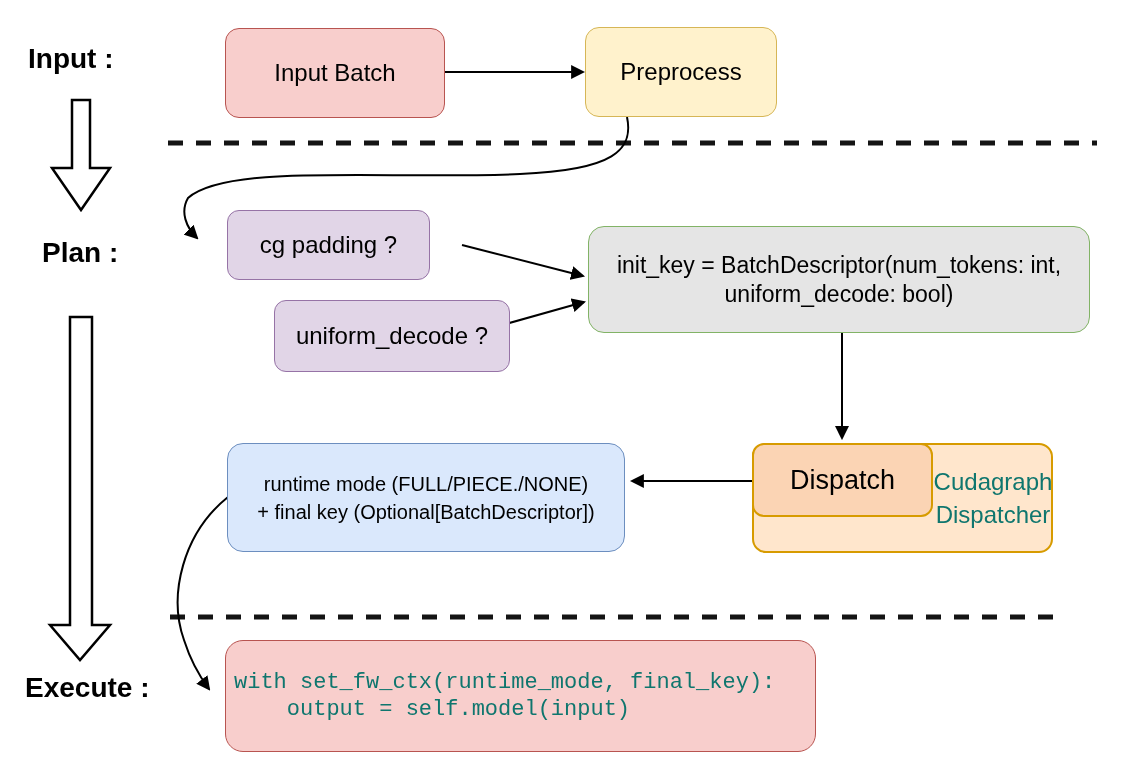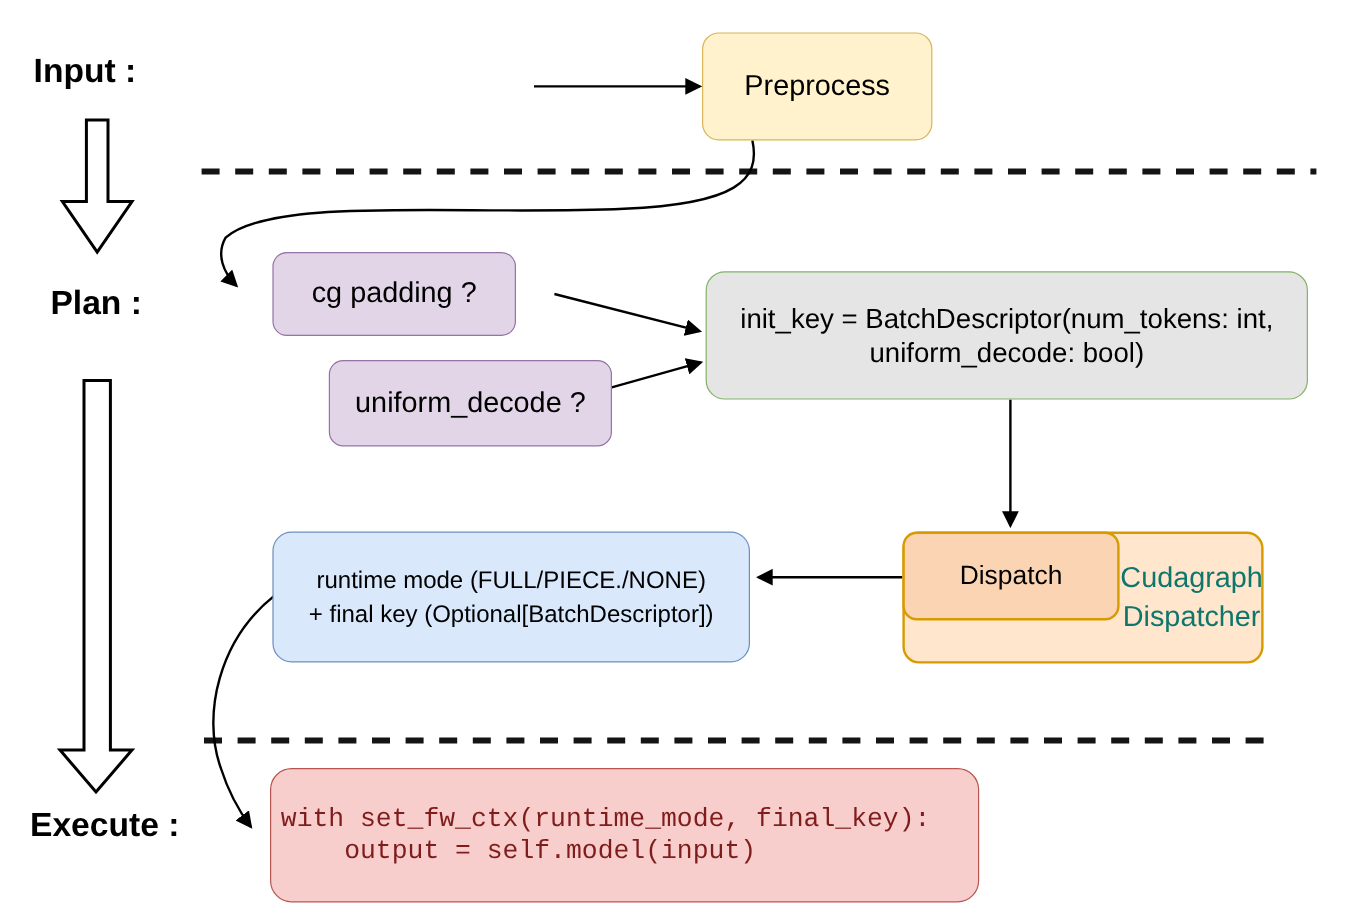--- a/index.html
+++ b/index.html
@@ -13,26 +13,26 @@
   .pink{background:#f8cecc;border:1.6px solid #b85450;border-radius:14px;}
   .yellow{background:#fff2cc;border:1.6px solid #d6b656;border-radius:14px;}
   .purple{background:#e1d5e7;border:1.6px solid #9673a6;border-radius:12px;}
   .green{background:#e5e5e5;border:1.6px solid #82b366;border-radius:16px;}
   .blue{background:#dae8fc;border:1.6px solid #6c8ebf;border-radius:16px;}
   .orange-outer{background:#ffe6cc;border:2px solid #d79b00;border-radius:14px;}
   .orange-inner{background:#fbd4b4;border:2px solid #d79b00;border-radius:12px;}
   .node-font{font-size:24px;}
   .green-font{font-size:23px;line-height:29px;padding:0 8px;}
   .blue-font{font-size:20px;line-height:28px;flex-direction:column;}
-  .dispatch-font{font-size:22px;}
+  .dispatch-font{font-size:27px;}
   .dispatcher-label{position:absolute;font-size:24px;line-height:33px;color:#0f766e;text-align:center;}
   .code-box{background:#f8cecc;border:1.6px solid #b85450;border-radius:18px;
             flex-direction:column;align-items:flex-start;justify-content:center;padding-left:8px;}
   .code-line{font-family:"Liberation Mono",monospace;font-size:22px;line-height:27px;
-             color:#7f1d1d;white-space:pre;}
+             color:#0f766e;white-space:pre;}
   svg .conn{stroke:#000;stroke-width:2;fill:none;}
   svg .dash{stroke:#141414;stroke-width:5;fill:none;stroke-dasharray:15 13;}
   svg .hollow{fill:#ffffff;stroke:#000;stroke-width:2.5;stroke-linejoin:miter;}
 </style>
 </head>
 <body>
 
 <div class="diagram">
 
   <svg class="layer" viewBox="0 0 1142 770" xmlns="http://www.w3.org/2000/svg">
@@ -54,20 +54,23 @@
     <path class="conn" marker-end="url(#ah)" d="M463 336 L584 302"></path>
     <path class="conn" marker-end="url(#ah)" d="M842 333 V438"></path>
     <path class="conn" marker-end="url(#ah)" d="M752 481 H632"></path>
     <path class="conn" marker-end="url(#ah)" d="M228 497 C183 533 168 595 184 640 C191 662 200 677 209 689"></path>
   </svg>
 
   <div class="stage-label" style="left:28px;top:42px;">Input :</div>
   <div class="stage-label" style="left:42px;top:236px;">Plan :</div>
   <div class="stage-label" style="left:25px;top:671px;">Execute :</div>
 
+  <div class="box pink node-font" style="left:225px;top:28px;width:220px;height:90px;">
+    <span class="lbl">Input Batch</span>
+  </div>
 
   <div class="box yellow node-font" style="left:585px;top:27px;width:192px;height:90px;">
     <span class="lbl">Preprocess</span>
   </div>
 
   <div class="box purple node-font" style="left:227px;top:210px;width:203px;height:70px;">
     <span class="lbl">cg padding ?</span>
   </div>
 
   <div class="box purple node-font" style="left:227px;top:300px;width:236px;height:72px;margin-left:47px;">

